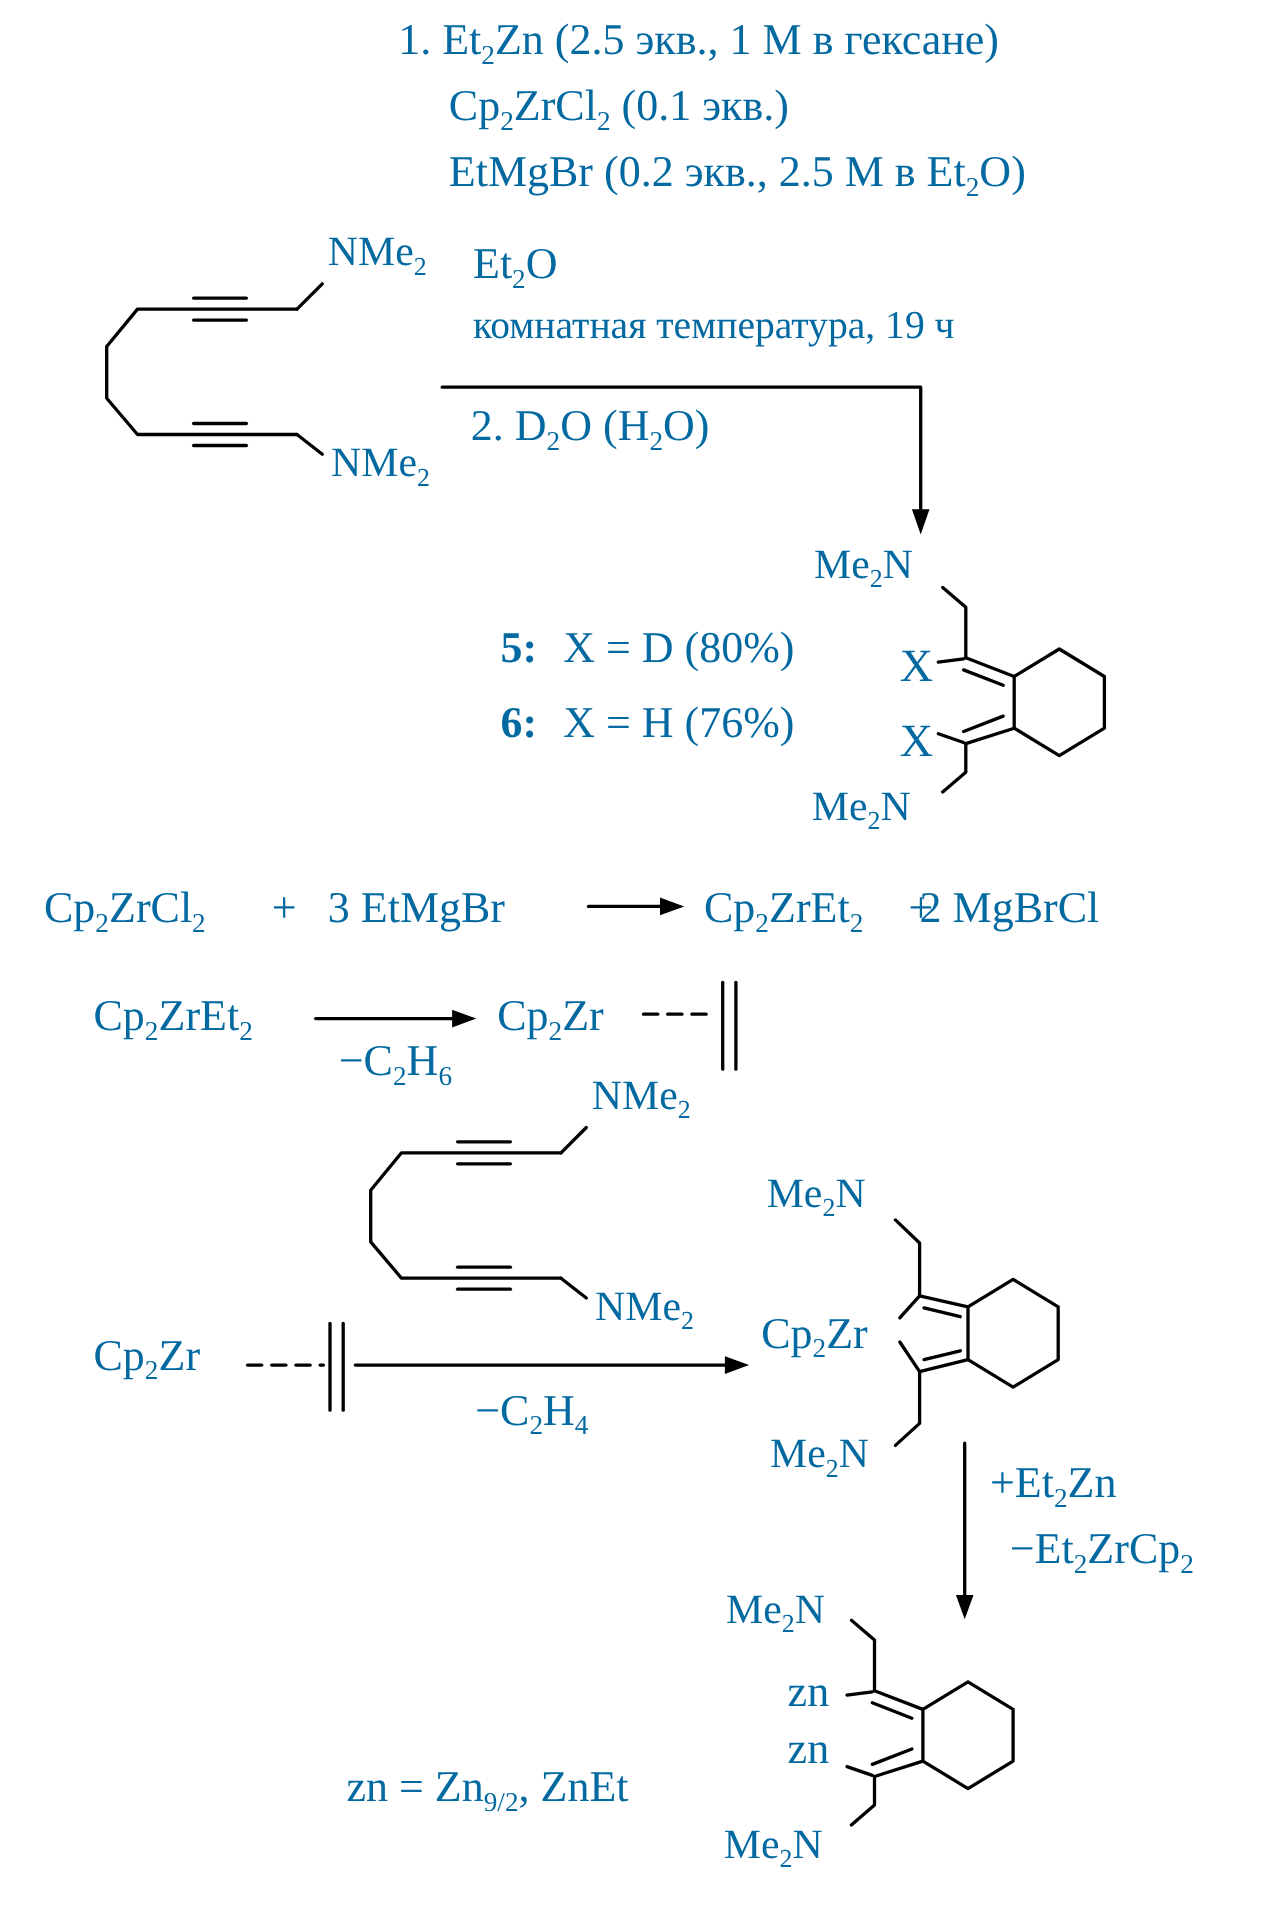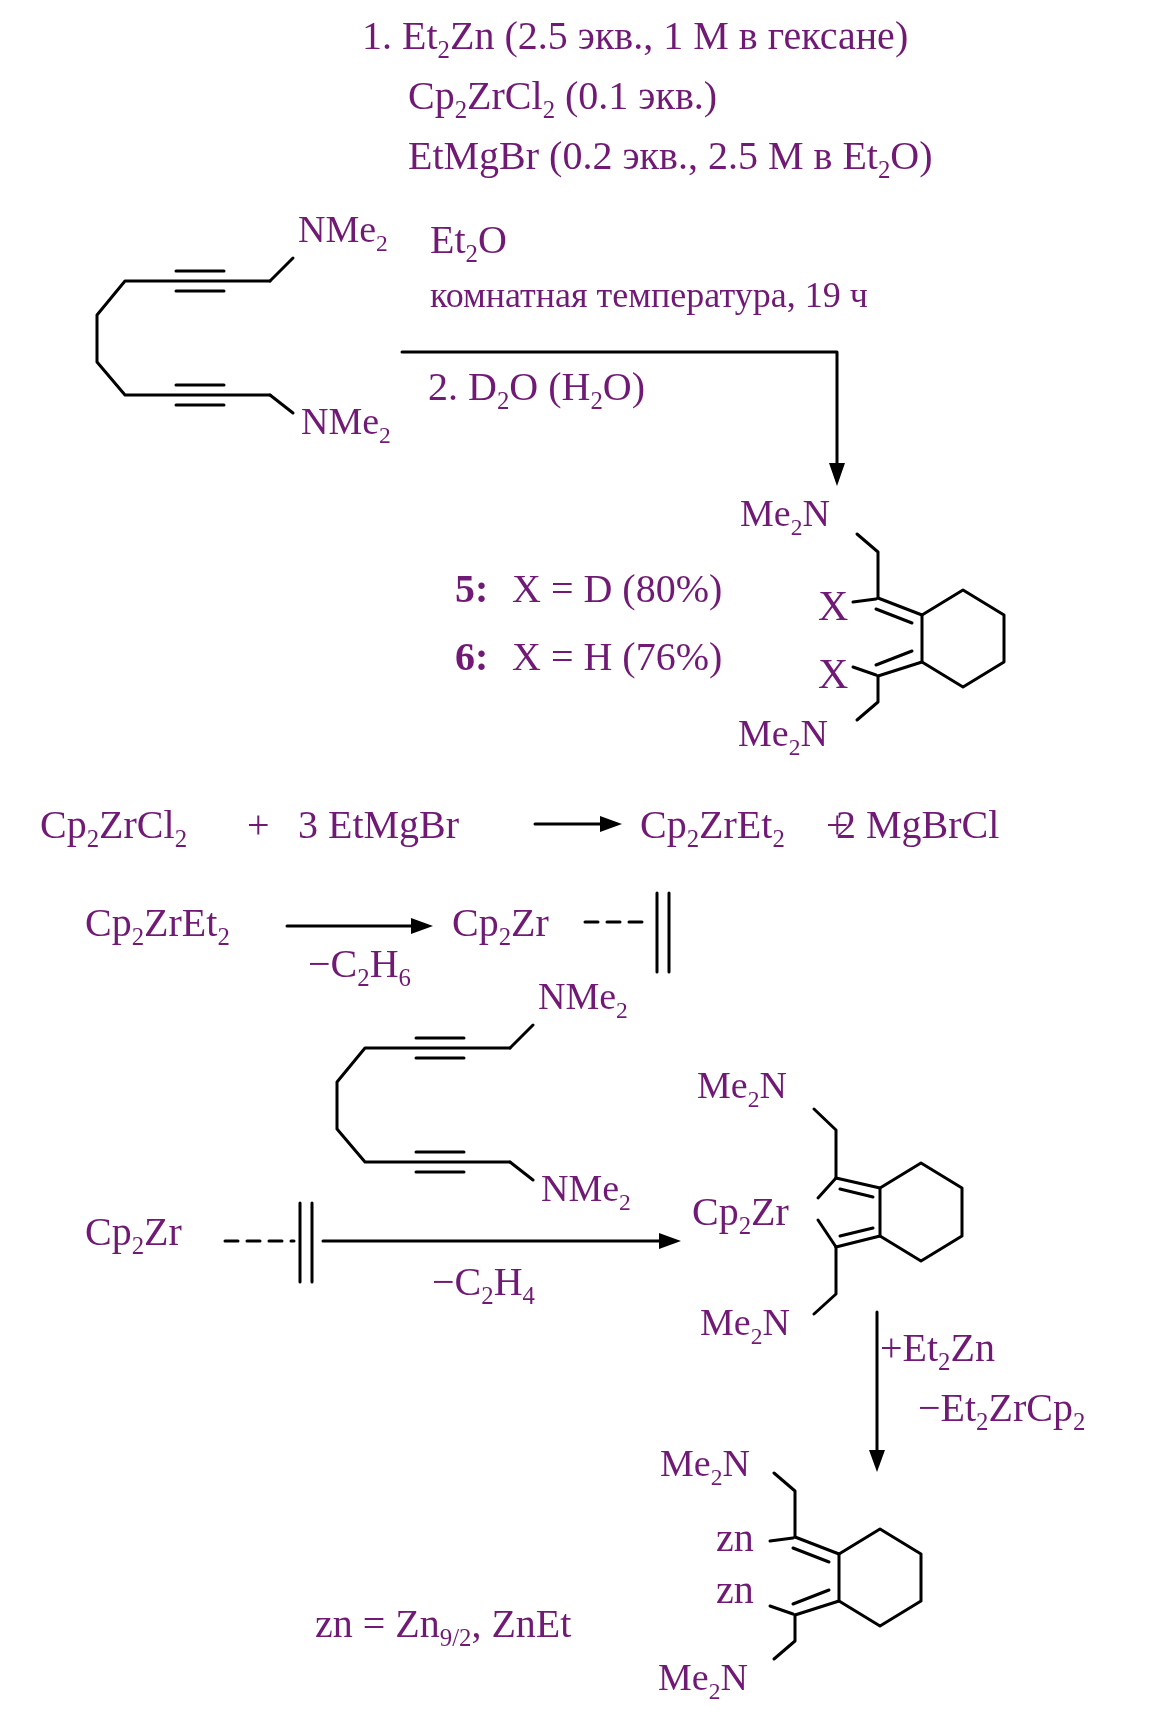--- a/index.html
+++ b/index.html
@@ -1,17 +1,17 @@
 <!DOCTYPE html>
 <html><head>
 <meta charset="utf-8">
 <style>
   html,body{margin:0;padding:0;background:#ffffff;}
   .page{position:relative;width:1169px;height:1734px;background:#ffffff;overflow:hidden;
-        font-family:"Liberation Serif", serif;color:#701a75;}
+        font-family:"Liberation Serif", serif;color:#0369a1;}
   .lbl{position:absolute;line-height:1;white-space:nowrap;}
   .t36{font-size:36px}
   .t38{font-size:38px}
   .t40{font-size:40px}
   .t42{font-size:42px}
   .b{font-weight:700}
   sub{font-size:62%;line-height:0;}
   svg.art{position:absolute;left:0;top:0;}
   .ink{stroke:#000;stroke-width:3;fill:none;stroke-linecap:round;stroke-linejoin:round;}
   .ink .fill{fill:#000;stroke:none;}
@@ -130,21 +130,21 @@
   <span class="lbl t38" style="left:538px;top:977px">NMe<sub>2</sub></span>
   <span class="lbl t38" style="left:541px;top:1169px">NMe<sub>2</sub></span>
 
   <span class="lbl t40" style="left:85px;top:1212px">Cp<sub>2</sub>Zr</span>
   <span class="lbl t40" style="left:432px;top:1262px">−C<sub>2</sub>H<sub>4</sub></span>
 
   <span class="lbl t38" style="left:697px;top:1066px">Me<sub>2</sub>N</span>
   <span class="lbl t40" style="left:692px;top:1192px">Cp<sub>2</sub>Zr</span>
   <span class="lbl t38" style="left:700px;top:1303px">Me<sub>2</sub>N</span>
 
-  <span class="lbl t40" style="left:880px;top:1328px">+Et<sub>2</sub>Zn</span>
+  <span class="lbl t40" style="left:900px;top:1328px">+Et<sub>2</sub>Zn</span>
   <span class="lbl t40" style="left:918px;top:1388px">−Et<sub>2</sub>ZrCp<sub>2</sub></span>
 
   <span class="lbl t38" style="left:660px;top:1444px">Me<sub>2</sub>N</span>
   <span class="lbl t40" style="left:716px;top:1518px">zn</span>
   <span class="lbl t40" style="left:716px;top:1570px">zn</span>
   <span class="lbl t38" style="left:658px;top:1658px">Me<sub>2</sub>N</span>
 
   <span class="lbl t40" style="left:315px;top:1604px">zn = Zn<sub>9/2</sub>, ZnEt</span>
 
 </div>

